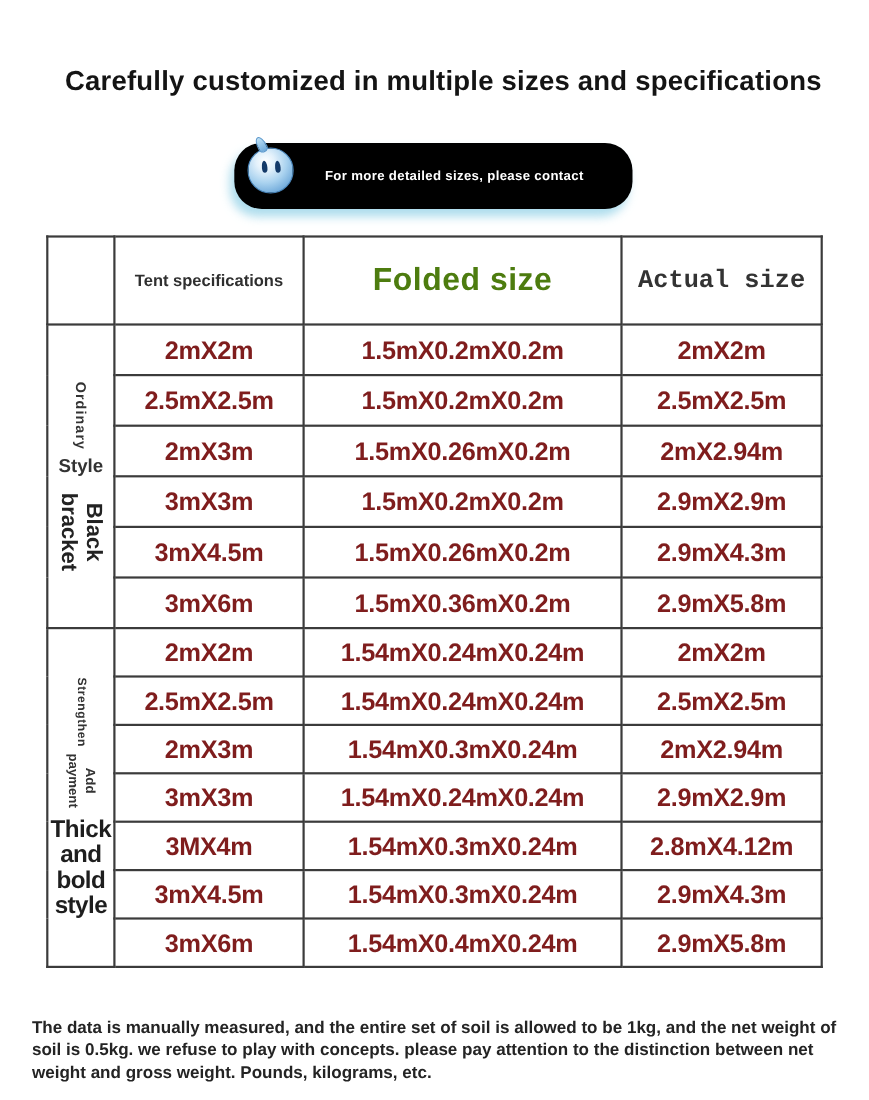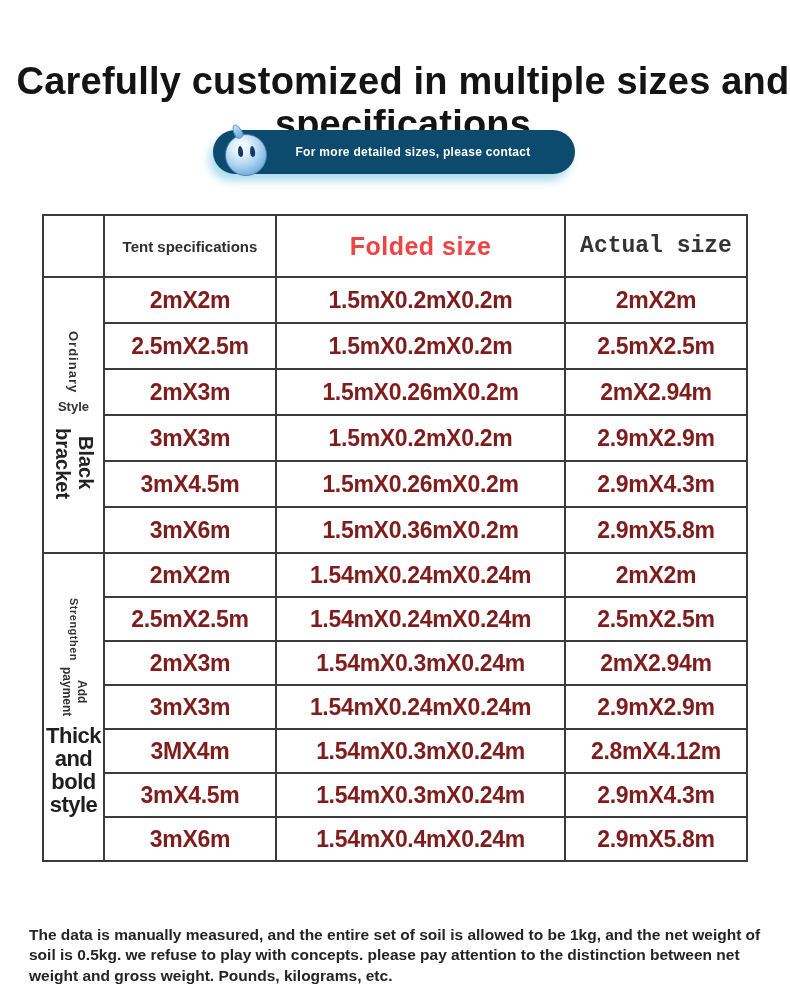--- a/index.html
+++ b/index.html
@@ -9,32 +9,32 @@
     background: #ffffff;
     font-family: "Liberation Sans", sans-serif;
     overflow: hidden;
   }
 
   
   .title {
     position: absolute;
     top: 60px; left: 16px; right: 0;
     text-align: center;
-    font-size: 38px;
+    font-size: 25px;
     font-weight: bold;
     color: #141414;
     letter-spacing: 0.2px;
   }
 
   
   .pill {
     position: absolute;
     top: 130px; left: 213px;
-    width: 362px; height: 44px;
-    background: #0c4a6e;
+    width: 362px; height: 60px;
+    background: #000000;
     border-radius: 25px;
     box-shadow: -4px 7px 9px rgba(130, 203, 228, 0.65);
     display: flex;
     align-items: center;
     justify-content: center;
     padding-left: 52px;
     padding-right: 14px;
   }
   .pill-text {
     color: #ffffff;
@@ -78,26 +78,26 @@
     width: 704px;
     border-collapse: collapse;
     table-layout: fixed;
   }
   table.spec td, table.spec th {
     border: 2px solid #3b3b3b;
     text-align: center;
     vertical-align: middle;
     overflow: hidden;
   }
-  tr.hdr       { height: 62px; }
+  tr.hdr       { height: 80px; }
   tr.g1        { height: 46px; }
   tr.g2        { height: 44px; }
 
   .th-spec   { font-size: 15px; font-weight: bold; color: #2f2f2f; }
-  .th-folded { font-size: 25px; font-weight: bold; color: #ef4444; letter-spacing: 0.5px; }
+  .th-folded { font-size: 29px; font-weight: bold; color: #4d7c0f; letter-spacing: 0.5px; }
   .th-actual { font-size: 23px; font-weight: bold; color: #333333; font-family: Liberation Mono, monospace; }
 
   td.cell { font-size: 23px; font-weight: bold; color: #7f1d1d; letter-spacing: -0.3px; }
 
   td.group-label { padding: 2px 0; }
   .glabel-wrap {
     display: flex;
     flex-direction: column;
     align-items: center;
     justify-content: center;
@@ -110,21 +110,21 @@
     letter-spacing: 1px;
   }
   .v-xsmall {
     writing-mode: vertical-rl;
     font-size: 11px;
     font-weight: 600;
     color: #333333;
     letter-spacing: 0.5px;
   }
   .h-small {
-    font-size: 13px;
+    font-size: 17px;
     font-weight: bold;
     color: #333333;
     margin-top: 5px;
   }
   .v-big {
     writing-mode: vertical-rl;
     margin-top: 14px;
     font-size: 20px;
     font-weight: bold;
     color: #222222;

